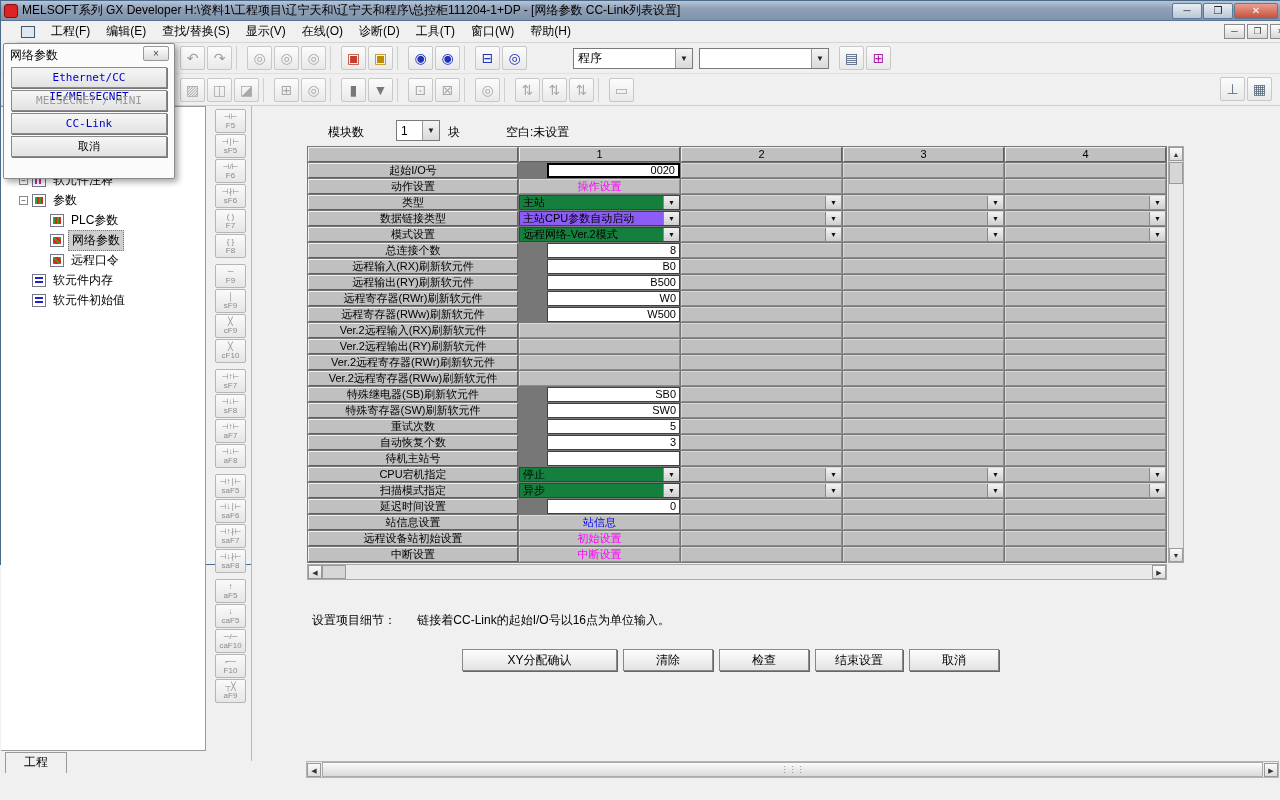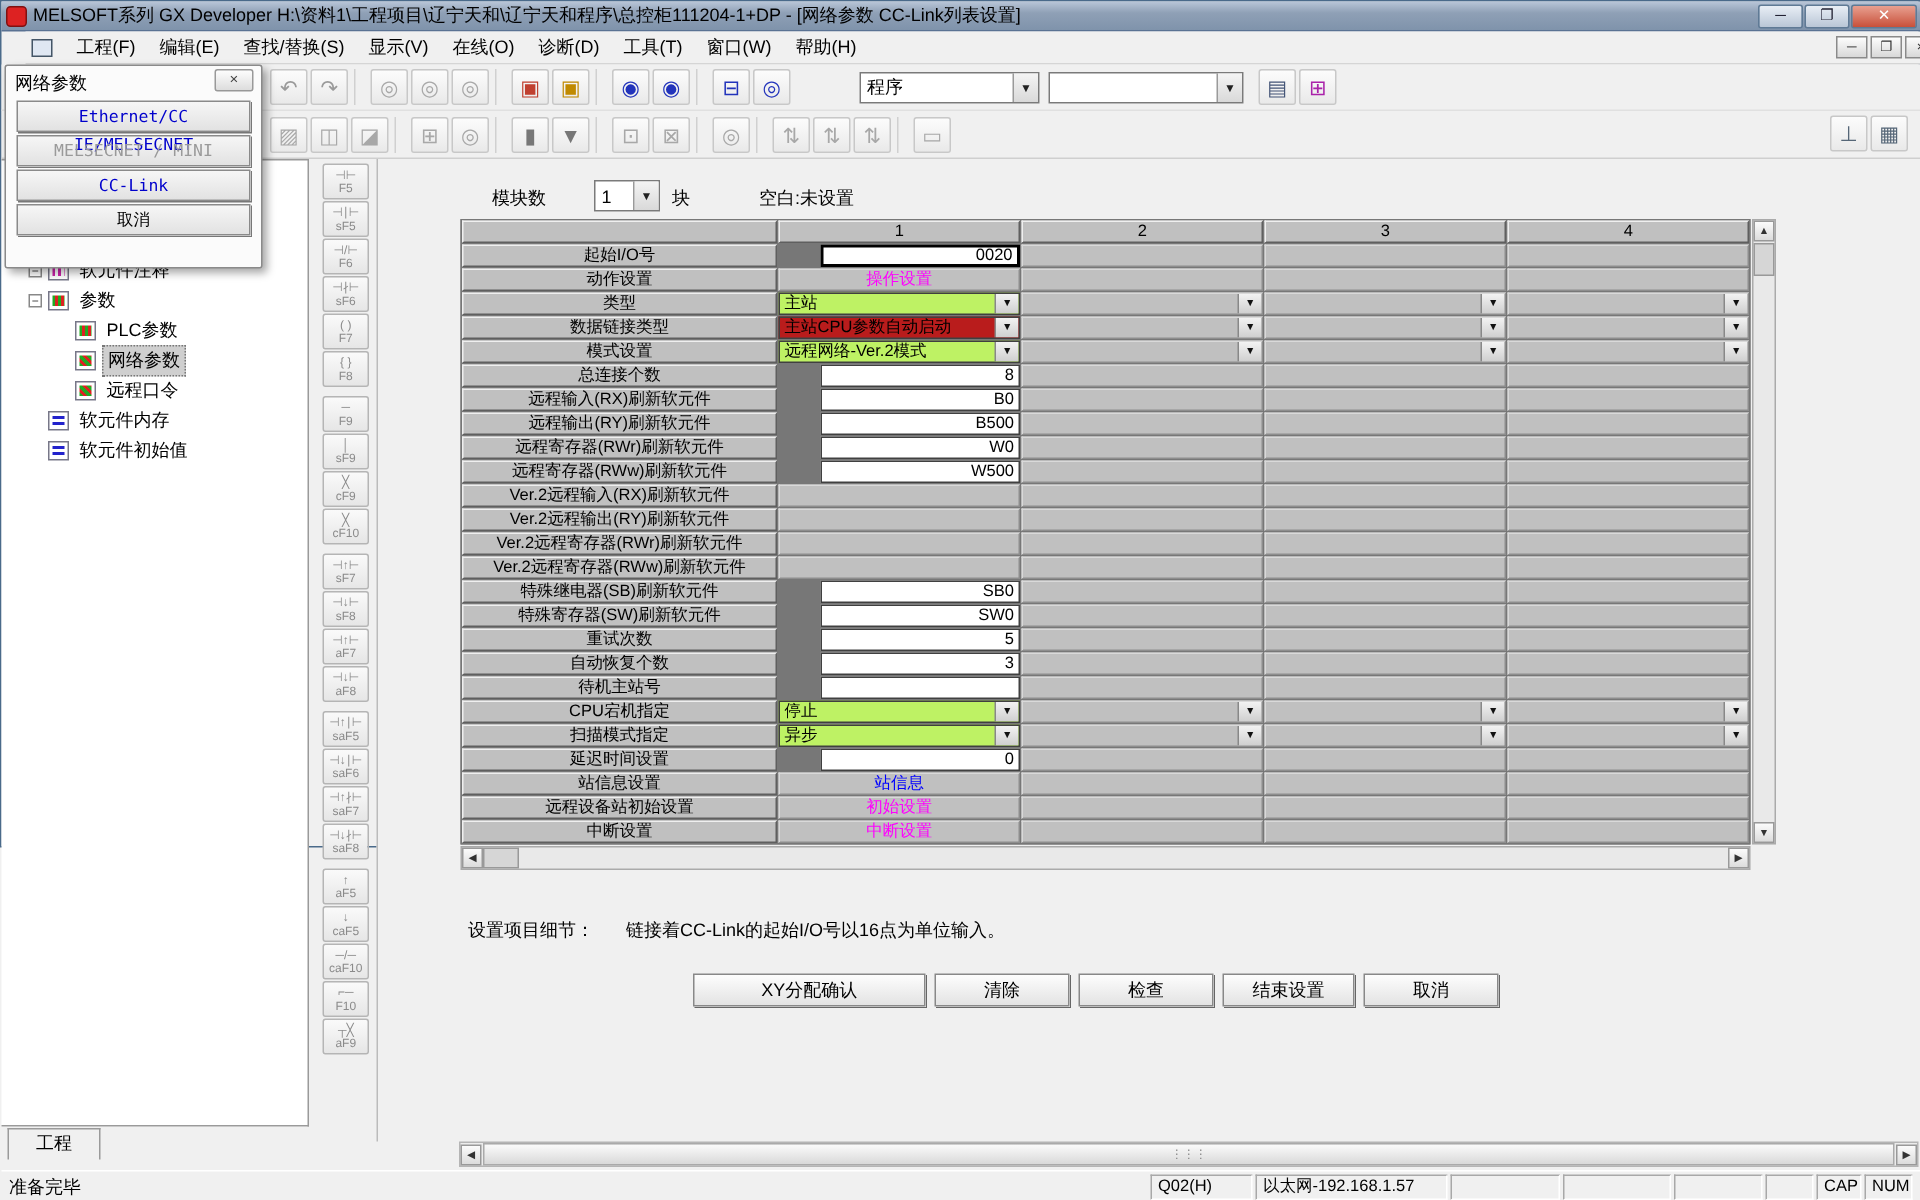--- a/index.html
+++ b/index.html
@@ -77,22 +77,22 @@
   .tblwrap { position:absolute; left:55px; top:40px; }
   .grid { display:grid; grid-template-columns:210px 161px 161px 161px 161px; grid-auto-rows:15px; gap:1px;
     background:#777; border:1px solid #777; width:860px; }
   .cell { font-size:11px; overflow:hidden; white-space:nowrap; }
   .c-label { background:#c0c0c0; border-top:1px solid #efefef; border-left:1px solid #efefef;
     border-right:1px solid #5f5f5f; border-bottom:1px solid #5f5f5f; text-align:center; line-height:13px; color:#000; }
   .c-gray { background:#c0c0c0; border-top:1px solid #d9d9d9; border-left:1px solid #d9d9d9;
     border-bottom:1px solid #8d8d8d; border-right:1px solid #8d8d8d; }
   .c-input { background:#fff; border:1px solid #404040; text-align:right; padding-right:3px; line-height:13px;margin-left:28px; }
   .c-input.focus { border:2px solid #000; line-height:11px; }
-  .c-dd { background:#bef264; border:1px solid #404040; display:flex; align-items:stretch; }
-  .c-dd.graybg { background:#b91c1c; }
+  .c-dd { background:#15803d; border:1px solid #404040; display:flex; align-items:stretch; }
+  .c-dd.graybg { background:#8b5cf6; }
   .c-dd .val { flex:1; padding-left:3px; line-height:13px; overflow:hidden; }
   .ddarr { width:16px; background:linear-gradient(#f2f2f2,#cfcfcf); border-left:1px solid #888;
     font-size:7px; text-align:center; line-height:13px; color:#111; }
   .c-gray.has-arr { display:flex; }
   .c-gray.has-arr .sp { flex:1; }
   .c-link { background:#c0c0c0; border-top:1px solid #d9d9d9; border-left:1px solid #d9d9d9;
     border-bottom:1px solid #8d8d8d; border-right:1px solid #8d8d8d; text-align:center; line-height:13px; }
 
   
   .vsb { position:absolute; left:861px; top:0; width:16px; height:417px; background:#e9e9e9; border:1px solid #aaa; }
@@ -611,33 +611,20 @@
         <div class="pbtn" style="width: 90px;">取消</div>
       </div>
   </div>
 
   <div class="mainhsb">
     <div class="sbbtn">◀</div>
     <div class="thumb">⋮⋮⋮</div>
     <div class="sbbtn">▶</div>
   </div>
 
-  <div class="statusbar">
-    <span class="smsg">准备完毕</span>
-    <span id="status-segs" style="display:flex;margin-right:4px;">
-        <span class="sseg" style="width: 68px;">Q02(H)</span>
-        <span class="sseg" style="width: 128px;">以太网-192.168.1.57</span>
-        <span class="sseg" style="width: 73px;"></span>
-        <span class="sseg" style="width: 72px;"></span>
-        <span class="sseg" style="width: 59px;"></span>
-        <span class="sseg" style="width: 32px;"></span>
-        <span class="sseg" style="width: 30px;">CAP</span>
-        <span class="sseg" style="width: 32px;">NUM</span>
-      </span>
-  </div>
 
   <div class="dialog">
     <div class="dtitle">网络参数</div>
     <div class="dclose">×</div>
     <div class="dbtns" id="dialog-btns">
         <div class="dbtn link">Ethernet/CC IE/MELSECNET</div>
         <div class="dbtn disabled">MELSECNET / MINI</div>
         <div class="dbtn link">CC-Link</div>
         <div class="dbtn plain">取消</div>
       </div>

